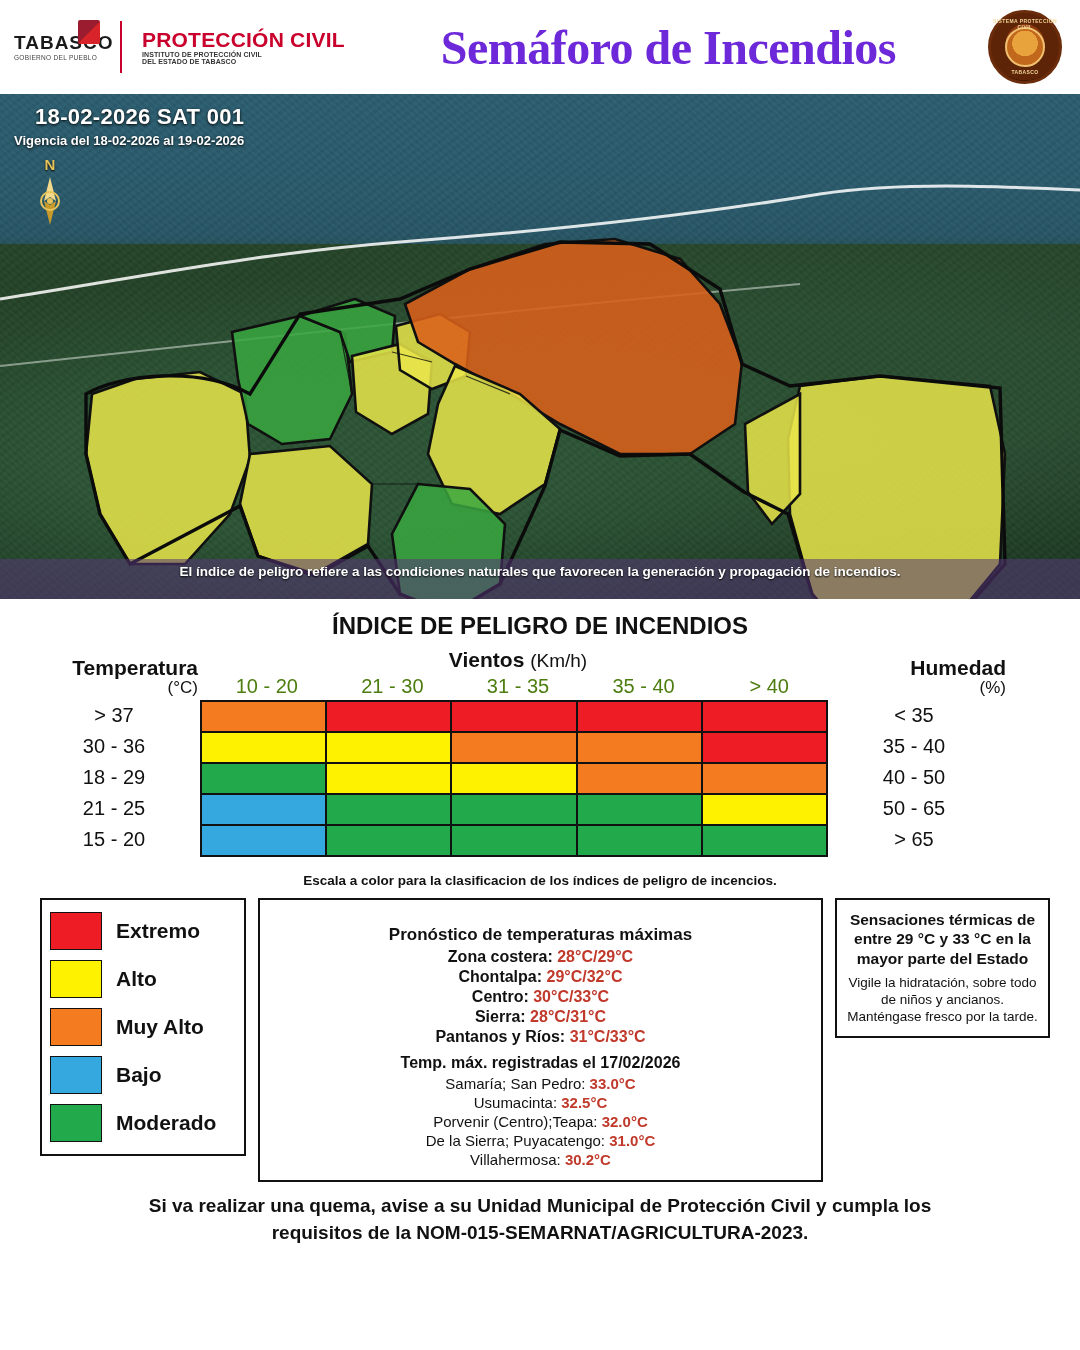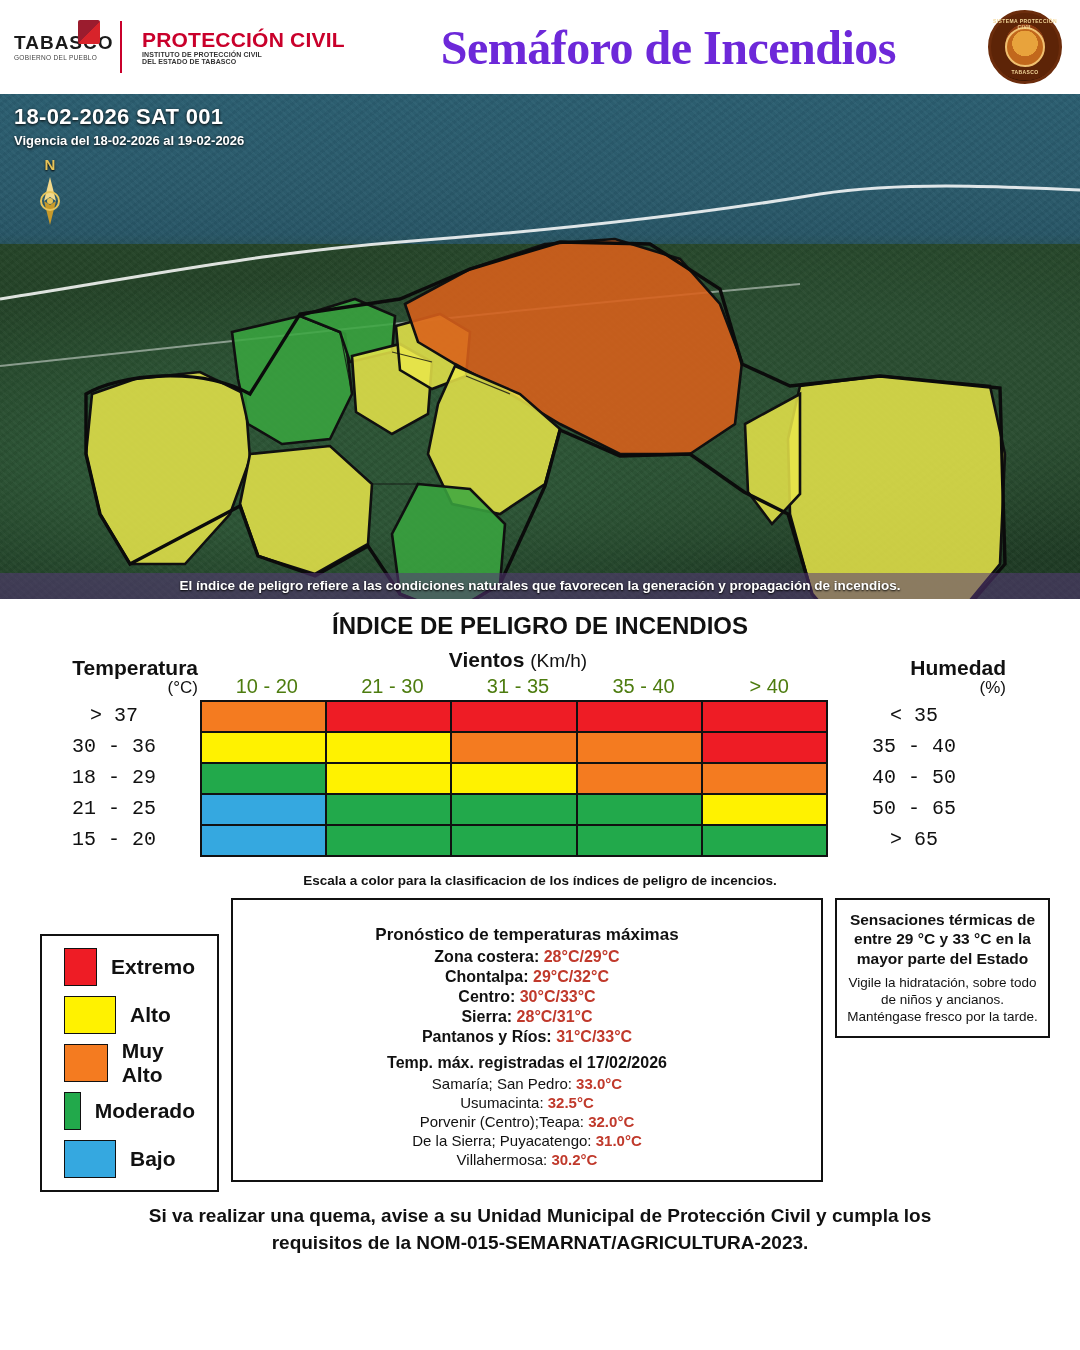--- a/index.html
+++ b/index.html
@@ -93,32 +93,32 @@
   }
   .map-texture {
     position:absolute; inset:0;
     background-image:
       repeating-linear-gradient(42deg, rgba(255,255,255,.018) 0 2px, rgba(0,0,0,.02) 2px 5px),
       repeating-linear-gradient(-37deg, rgba(0,0,0,.03) 0 3px, rgba(255,255,255,.012) 3px 7px);
     pointer-events:none;
   }
   .map-svg { position:absolute; inset:0; width:100%; height:100%; }
   .date-box { position:absolute; left:14px; top:10px; color:#fff; text-shadow:0 1px 3px #000; }
-  .date-main { font-size:22px; font-weight:bold; letter-spacing:.3px; }
+  .date-main { font-size:22px; font-weight:bold; letter-spacing:.3px;text-align:right; }
   .date-sub { font-size:13px; font-weight:bold; margin-top:3px; }
   .compass {
     position:absolute; left:22px; top:62px; width:56px; height:80px;
     color:#e6c45a; text-align:center;
   }
   .compass .n { font-weight:bold; font-size:15px; text-shadow:0 1px 2px #000; }
   .map-note {
     position:absolute; left:0; bottom:0; width:100%;
     background:rgba(88,56,120,.55);
     color:#fff; font-size:13.5px; font-weight:bold; text-align:center;
-    padding:5px 0 6px; text-shadow:0 1px 2px #000;
+    padding:5px 0 20px; text-shadow:0 1px 2px #000;
   }
 
   
   .section-title {
     text-align:center; font-weight:bold; font-size:24px;
     margin:13px 0 8px; color:#111;
   }
   .matrix-wrap { position:relative; width:1080px; padding:0 30px; }
   .matrix-head {
     display:grid;
@@ -130,42 +130,42 @@
   .hd-left .big, .hd-right .big { font-size:21px; font-weight:bold; color:#111; }
   .hd-left .small, .hd-right .small { font-size:17px; color:#111; }
   .hd-center { text-align:center; }
   .hd-center .big { font-size:21px; font-weight:bold; color:#111; }
   .hd-center .big span.unit { font-weight:normal; font-size:19px; }
   .wind-cols {
     display:grid; grid-template-columns:repeat(5,1fr);
     margin-top:3px;
   }
   .wind-cols div { text-align:center; font-size:20px; color:#4d7c0f; }
-  .matrix-body { display:grid; grid-template-columns:168px 628px 168px; column-gap:2px;font-family:Liberation Mono, monospace; }
+  .matrix-body { display:grid; grid-template-columns:168px 628px 168px; column-gap:2px; }
   .row-labels, .row-labels-r { display:grid; grid-template-rows:repeat(5,31px); }
   .row-labels div, .row-labels-r div {
     display:flex; align-items:center; justify-content:center;
     font-size:20px; color:#111;
   }
   .grid {
     display:grid; grid-template-columns:repeat(5,1fr); grid-template-rows:repeat(5,31px);
     border:1px solid #111;
   }
   .cell { border:1px solid #111; }
   .scale-caption {
     text-align:center; font-size:13.5px; color:#111; margin-top:16px; font-weight:600;
   }
 
   
   .panels {
     display:flex; align-items:flex-start; gap:12px;
     padding:10px 30px 0 40px;
   }
   .legend {
-    width:179px; border:2px solid #111; padding:7px 22px;margin-top:36px;
+    width:206px; border:2px solid #111; padding:7px 8px;
   }
   .legend-row { display:flex; align-items:center; gap:14px; height:48px; }
   .swatch { width:52px; height:38px; border:1.5px solid #111; }
   .legend-label { font-size:21px; font-weight:bold; color:#111; }
 
   .forecast {
     flex:1; border:2px solid #111; padding:25px 10px 10px;
     text-align:center;
   }
   .forecast h3 { margin:0 0 3px; font-size:17px; font-weight:bold; color:#111; }
@@ -363,26 +363,26 @@
       </div>
       <div class="legend-row">
         <div class="swatch" style="background: rgb(255, 242, 0);"></div>
         <div class="legend-label">Alto</div>
       </div>
       <div class="legend-row">
         <div class="swatch" style="background: rgb(244, 123, 32);"></div>
         <div class="legend-label">Muy Alto</div>
       </div>
       <div class="legend-row">
+        <div class="swatch" style="background: rgb(53, 168, 224);"></div>
+        <div class="legend-label">Bajo</div>
+      </div>
+      <div class="legend-row">
         <div class="swatch" style="background: rgb(34, 169, 75);"></div>
         <div class="legend-label">Moderado</div>
-      </div>
-      <div class="legend-row">
-        <div class="swatch" style="background: rgb(53, 168, 224);"></div>
-        <div class="legend-label">Bajo</div>
       </div>
     </div>
 
   <div class="forecast">
     <h3>Pronóstico de temperaturas máximas</h3>
     <div id="forecast-zones">
         <div class="fc-line"><span class="lbl">Zona costera:</span> <span class="val">28°C/29°C</span></div>
         <div class="fc-line"><span class="lbl">Chontalpa:</span> <span class="val">29°C/32°C</span></div>
         <div class="fc-line"><span class="lbl">Centro:</span> <span class="val">30°C/33°C</span></div>
         <div class="fc-line"><span class="lbl">Sierra:</span> <span class="val">28°C/31°C</span></div>

